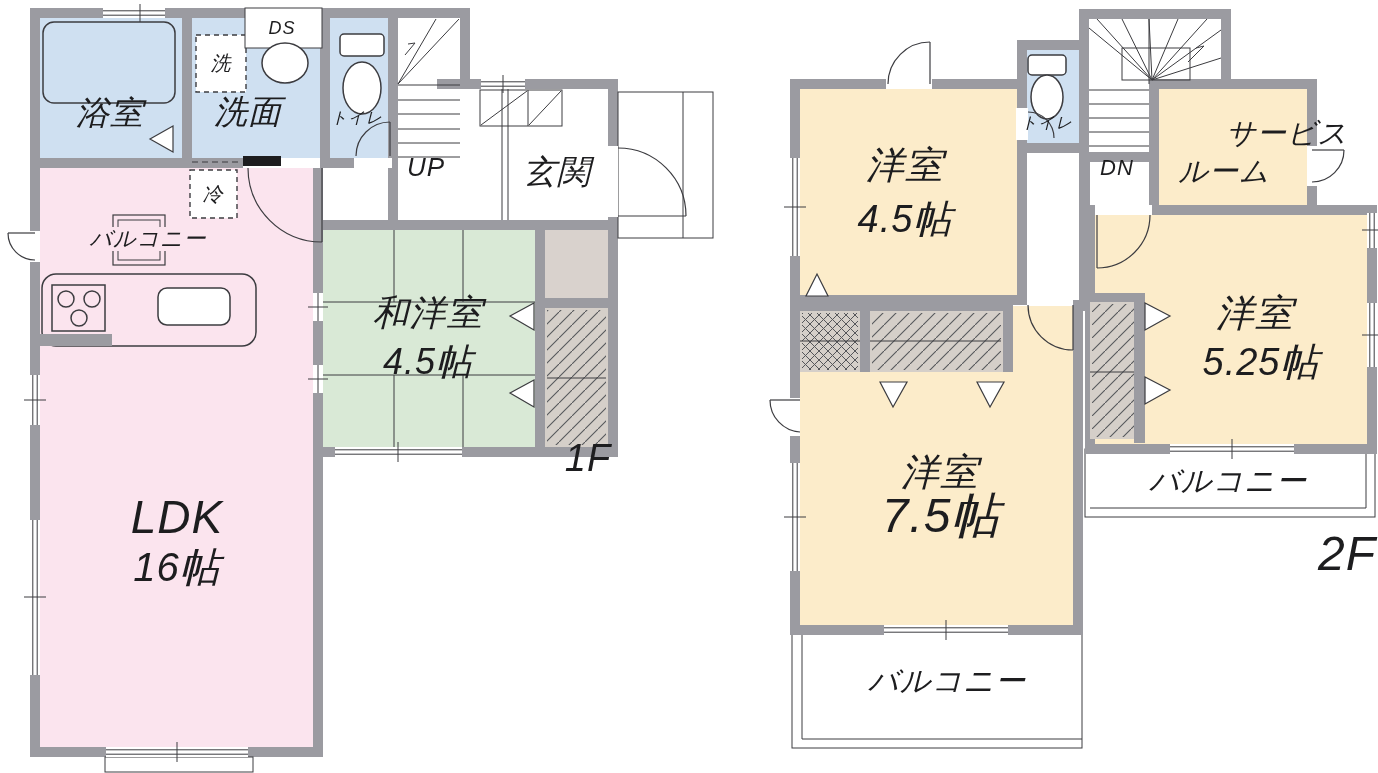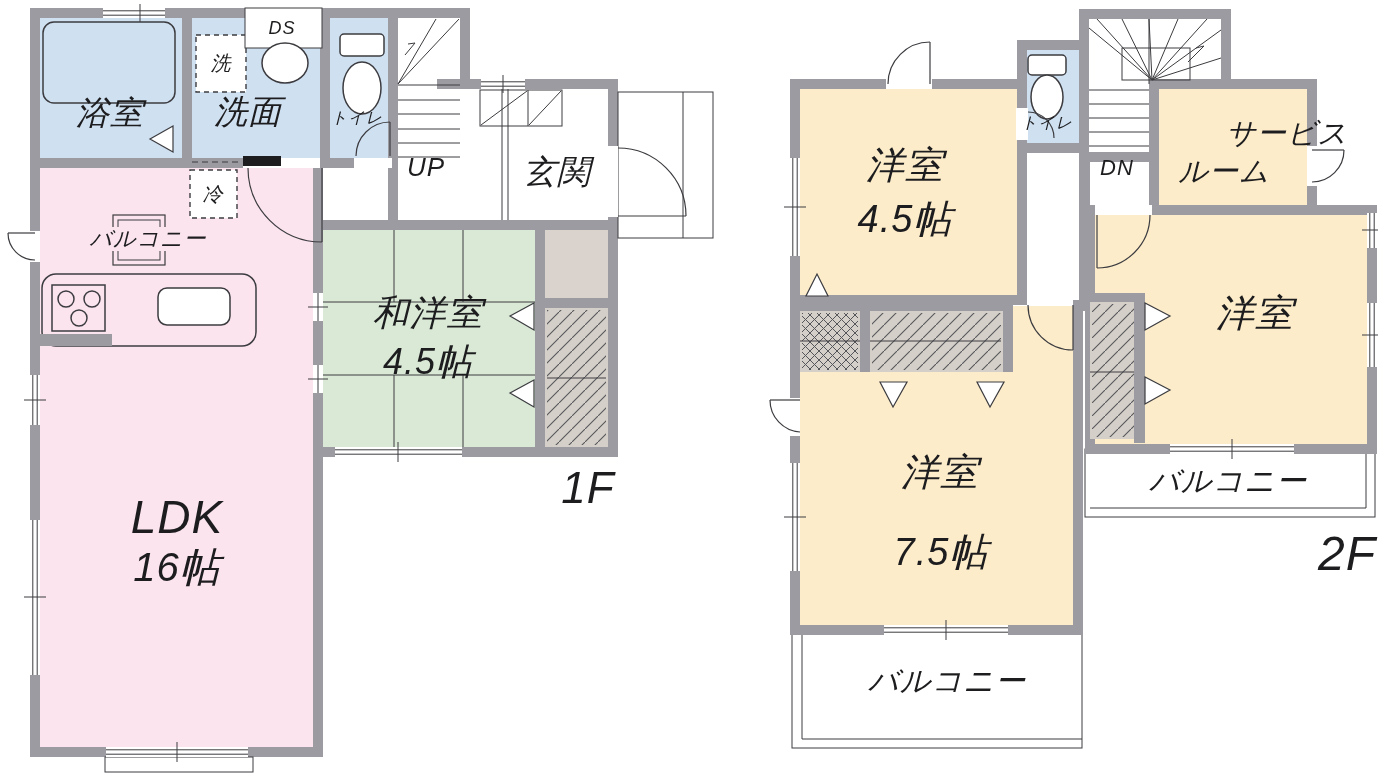--- a/index.html
+++ b/index.html
@@ -365,28 +365,29 @@
 <div class="lbl" style="left:282px;top:28px;font-size:18px">DS</div>
 <div class="lbl" style="left:357px;top:118px;font-size:16px">トイレ</div>
 <div class="lbl" style="left:426px;top:167px;font-size:26px">UP</div>
 <div class="lbl" style="left:557px;top:171px;font-size:33px">玄関</div>
 <div class="lbl" style="left:213px;top:194px;font-size:20px">冷</div>
 <div class="lbl" style="left:148px;top:239px;font-size:22px;background:var(--c-pink);padding:1px 2px">バルコニー</div>
 <div class="lbl" style="left:177px;top:517px;font-size:46px">LDK</div>
 <div class="lbl" style="left:177px;top:567px;font-size:40px">16帖</div>
 <div class="lbl" style="left:428px;top:313px;font-size:36px">和洋室</div>
 <div class="lbl" style="left:428px;top:362px;font-size:36px">4.5帖</div>
-<div class="lbl" style="left:588px;top:488px;font-size:44px">1F</div>
+<div class="lbl" style="left:588px;top:458px;font-size:38px">1F</div>
 
 <div class="lbl" style="left:905px;top:165px;font-size:38px">洋室</div>
 <div class="lbl" style="left:905px;top:219px;font-size:38px">4.5帖</div>
 <div class="lbl" style="left:1047px;top:123px;font-size:16px">トイレ</div>
 <div class="lbl" style="left:1117px;top:168px;font-size:22px">DN</div>
 <div class="lbl" style="left:1287px;top:133px;font-size:29px">サービス</div>
 <div class="lbl" style="left:1224px;top:171px;font-size:29px">ルーム</div>
 <div class="lbl" style="left:1255px;top:313px;font-size:38px">洋室</div>
+<div class="lbl" style="left:1261px;top:362px;font-size:38px">5.25帖</div>
 <div class="lbl" style="left:940px;top:472px;font-size:38px">洋室</div>
-<div class="lbl" style="left:941px;top:552px;font-size:38px">7.5帖</div>
+<div class="lbl" style="left:941px;top:516px;font-size:48px">7.5帖</div>
 <div class="lbl" style="left:1228px;top:481px;font-size:30px">バルコニー</div>
 <div class="lbl" style="left:947px;top:681px;font-size:30px">バルコニー</div>
 <div class="lbl" style="left:1347px;top:554px;font-size:48px">2F</div>
 
 </div>
 
 </body></html>

